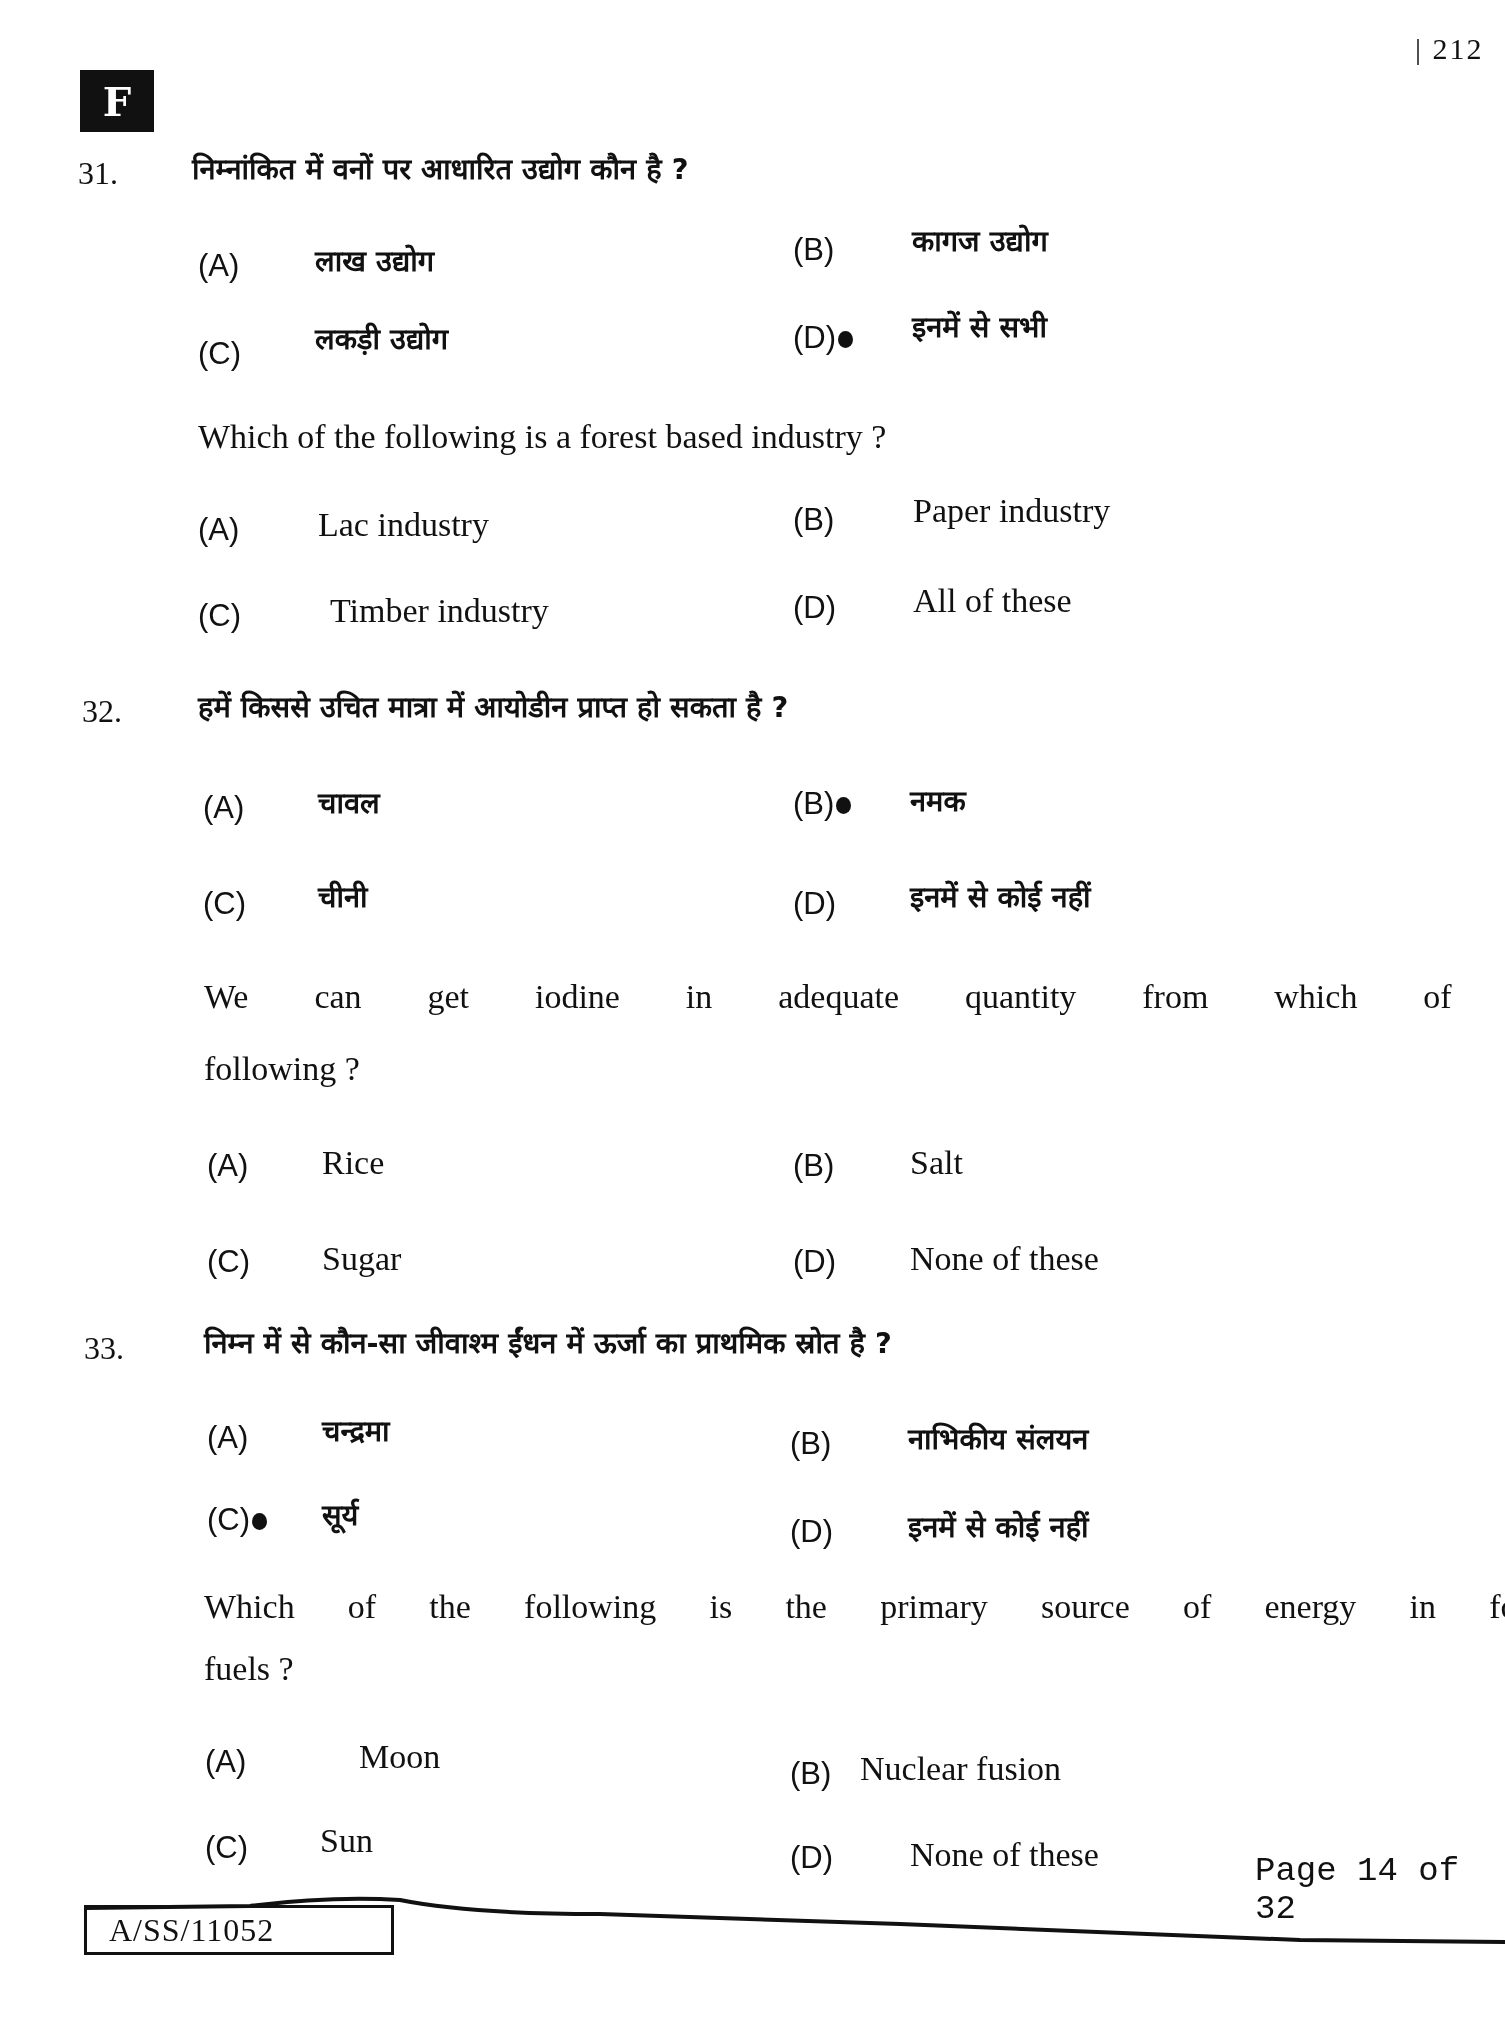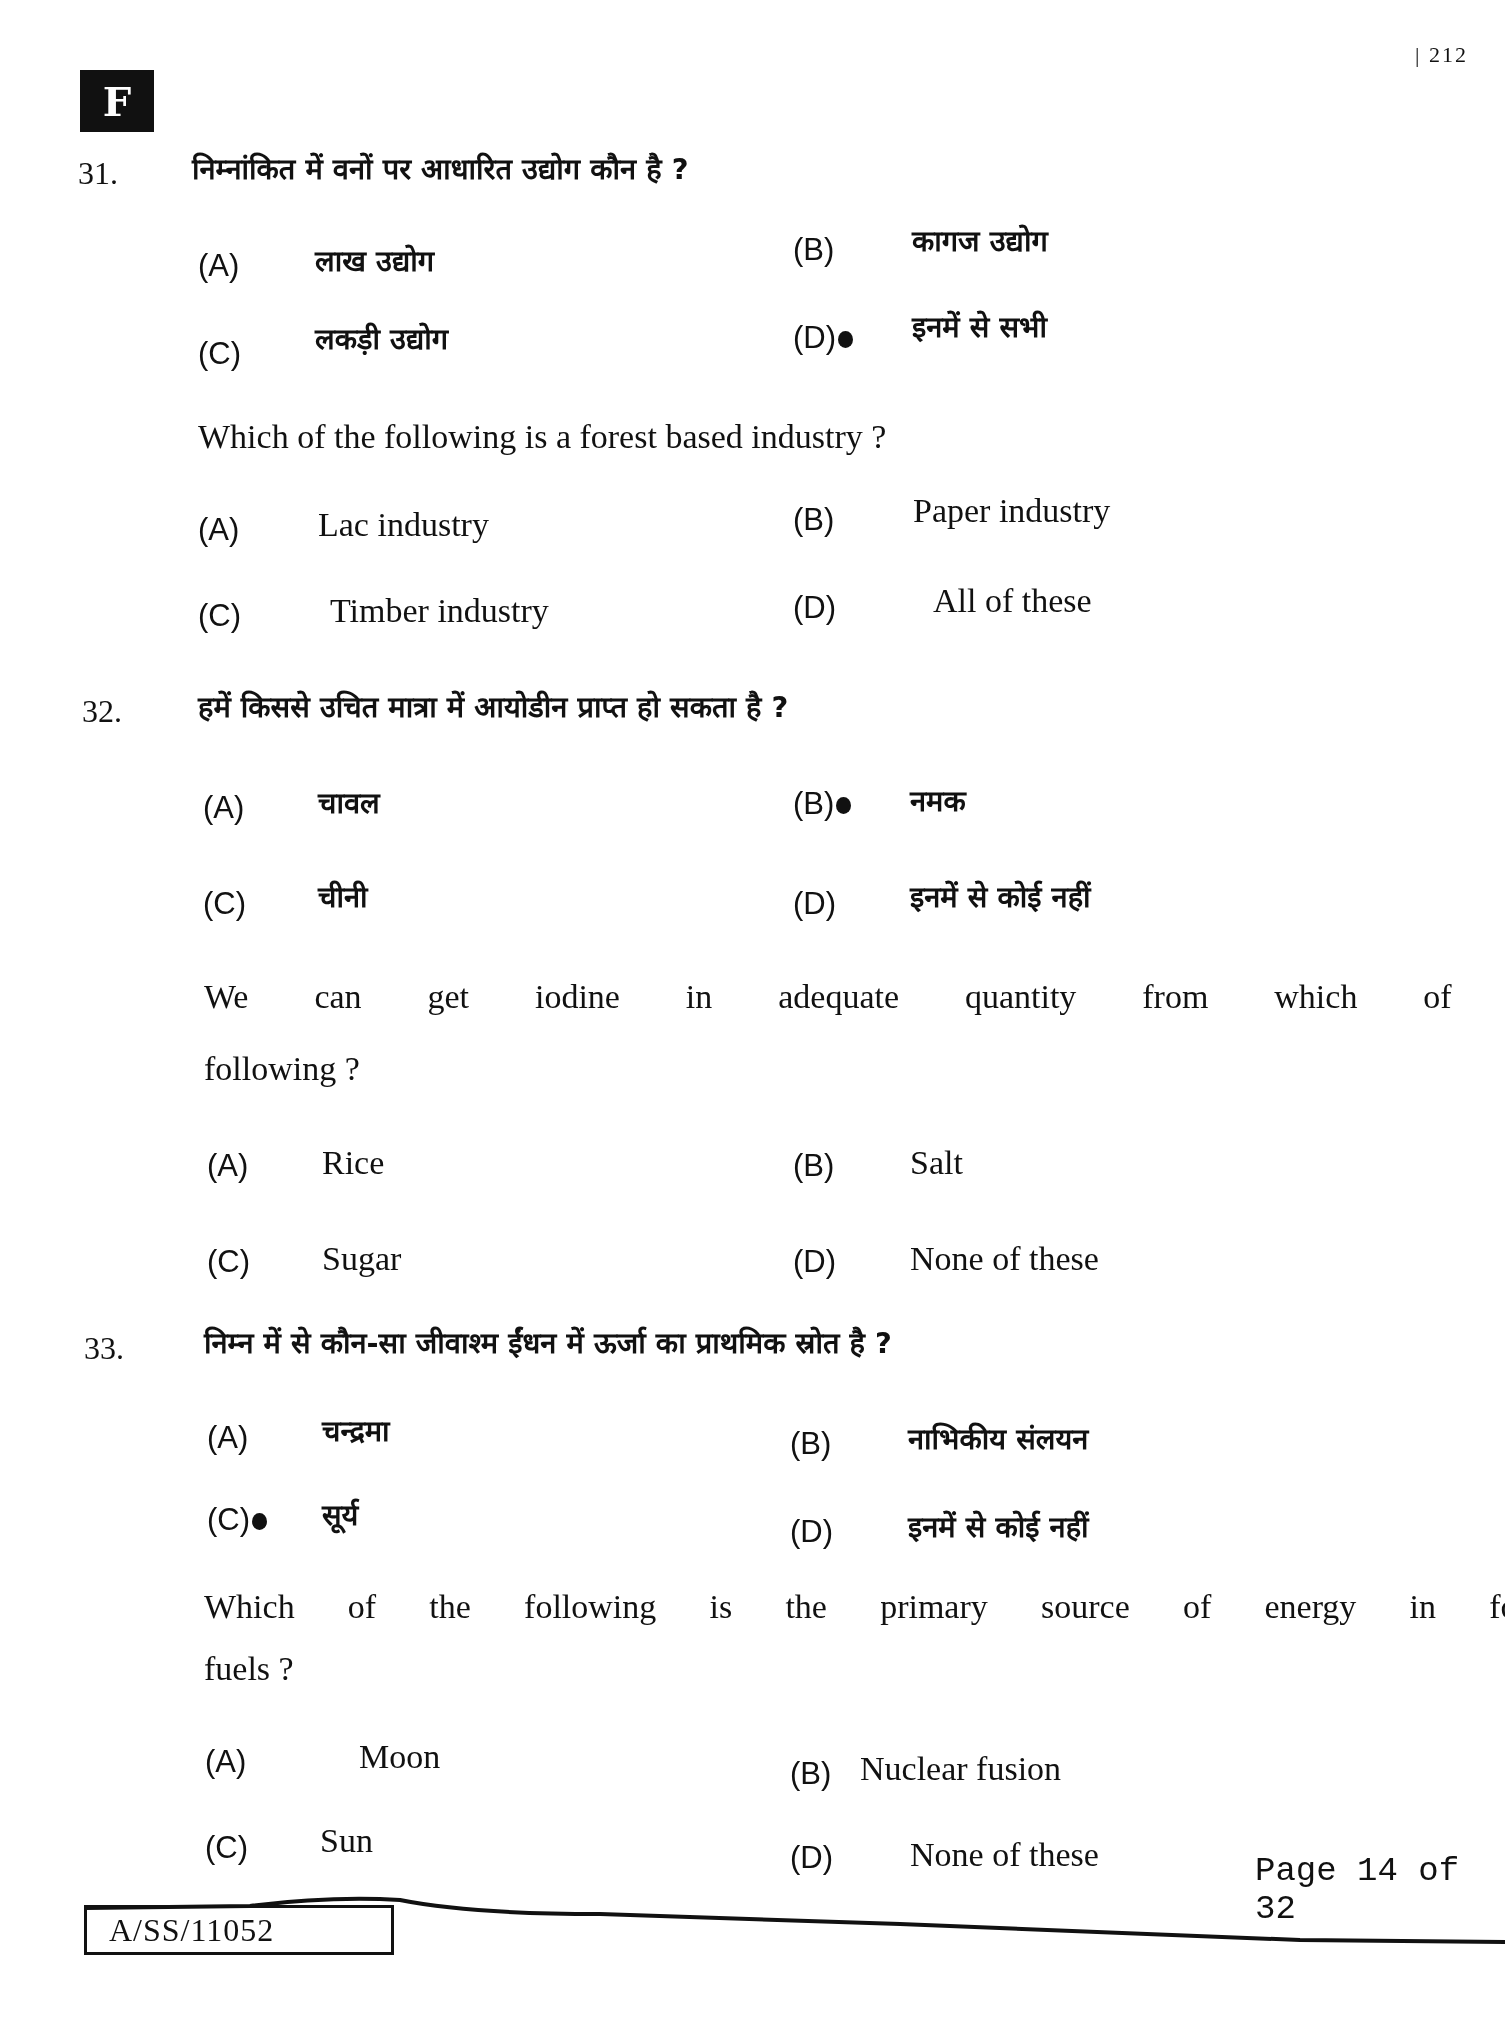--- a/index.html
+++ b/index.html
@@ -2,21 +2,21 @@
 <html><head>
 <meta charset="utf-8">
 <style>
   html, body { margin: 0; padding: 0; }
   body {
     width: 1505px; height: 2034px; background: #ffffff; color: #111;
     font-family: "Liberation Serif", "DejaVu Serif", serif;
     position: relative; overflow: hidden;
   }
   .abs { position: absolute; }
-  .page-code { left: 1415px; top: 42px; font-size: 22px; letter-spacing: 2px; text-align: center; }
+  .page-code { left: 1415px; top: 32px; font-size: 30px; letter-spacing: 2px; text-align: center; }
   .set-badge {
     left: 80px; top: 70px; width: 74px; height: 62px; background: #111; color: #fff;
     font-family: "DejaVu Serif", serif; font-weight: bold; font-size: 40px;
     display: flex; align-items: center; justify-content: center;
   }
   .qnum { font-size: 32px; }
   .hi { font-family: "DejaVu Sans", sans-serif; font-weight: bold; font-size: 29px; }
   .en { font-size: 34px; }
   .en-just { text-align: justify; text-align-last: justify; white-space: nowrap; word-spacing: 14px; }
   .opt-label { font-size: 31px; font-family: "Liberation Sans", sans-serif; }
@@ -55,21 +55,21 @@
 
   <div class="abs en" style="left:198px;top:418px;">Which of the following is a forest based industry ?</div>
 
   <div class="abs opt-label" style="left:198px;top:512px;">(A)</div>
   <div class="abs en" style="left:318px;top:506px;">Lac industry</div>
   <div class="abs opt-label" style="left:793px;top:502px;">(B)</div>
   <div class="abs en" style="left:913px;top:492px;">Paper industry</div>
   <div class="abs opt-label" style="left:198px;top:598px;">(C)</div>
   <div class="abs en" style="left:318px;top:592px;margin-left:12px;">Timber industry</div>
   <div class="abs opt-label" style="left:793px;top:590px;">(D)</div>
-  <div class="abs en" style="left:913px;top:582px;margin-left:20px;">All of these</div>
+  <div class="abs en" style="left:913px;top:582px;">All of these</div>
 </div>
 
 <div>
   <div class="abs qnum" style="left:82px;top:693px;">32.</div>
   <div class="abs hi" style="left:198px;top:686px;">हमें किससे उचित मात्रा में आयोडीन प्राप्त हो सकता है ?</div>
 
   <div class="abs opt-label" style="left:203px;top:790px;">(A)</div>
   <div class="abs hi" style="left:318px;top:782px;">चावल</div>
   <div class="abs opt-label" style="left:793px;top:786px;">
     <span>(B)</span><span class="mark"></span>

